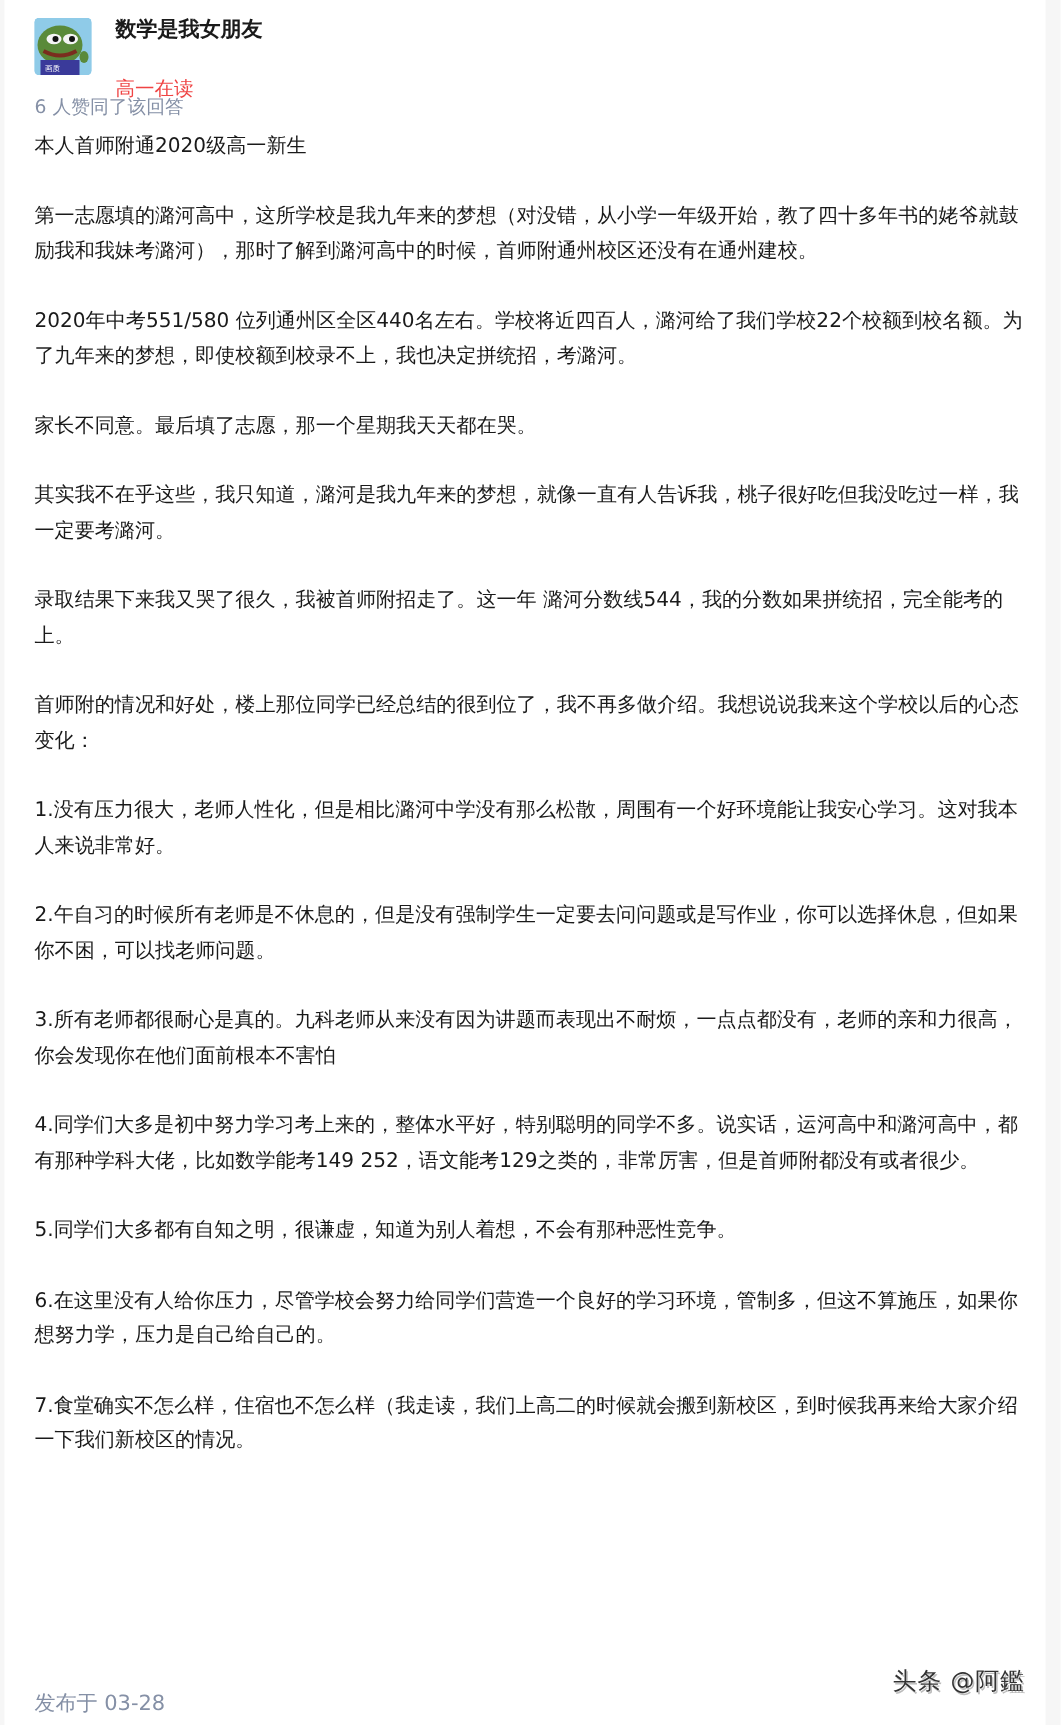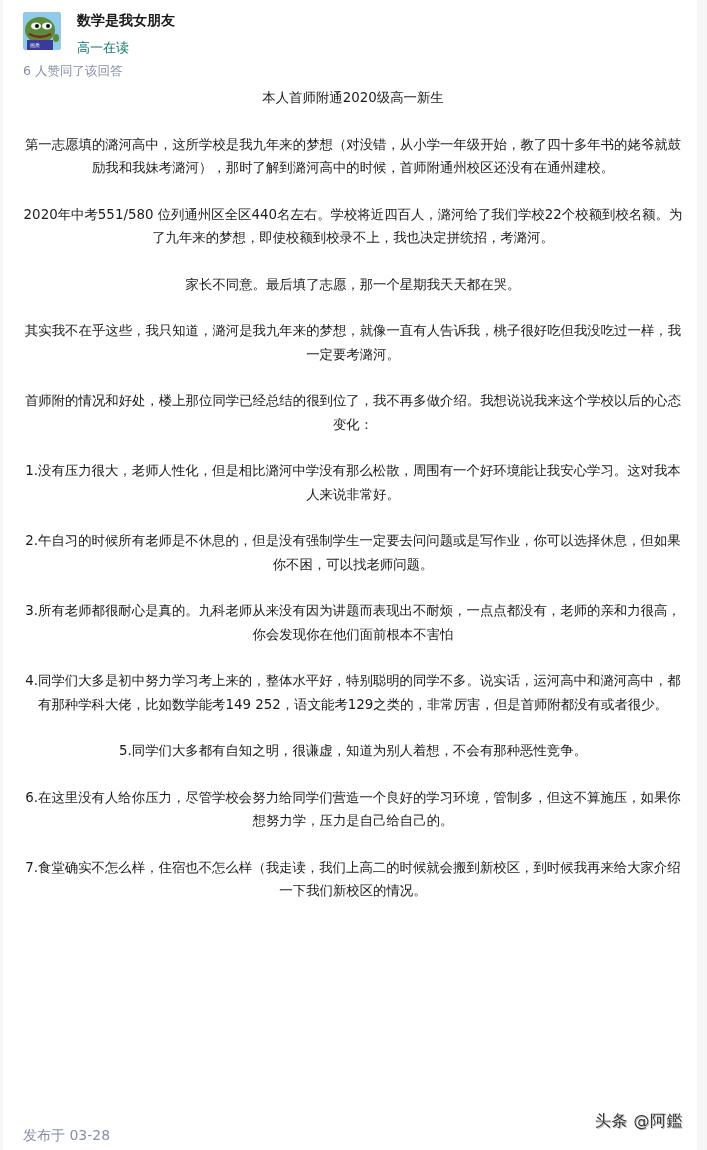--- a/index.html
+++ b/index.html
@@ -18,31 +18,31 @@
   }
   .avatar {
     width: 38px; height: 38px; border-radius: 3px; overflow: hidden;
     background: #7ec3e8; position: relative; margin-top: 2px;
   }
   .author-info { margin-left: 16px; }
   .author-name {
     font-size: 14px; font-weight: bold; color: #1a1a1a; line-height: 20px;
   }
   .author-headline {
-    font-size: 13px; color: #0f766e; line-height: 20px; margin-top: 8px;
+    font-size: 13px; color: #ef4444; line-height: 20px; margin-top: 20px;
   }
   .votes {
     position: absolute; left: 20px; top: 62px;
     font-size: 12.5px; color: #8590a6; line-height: 18px; text-align: center;
   }
   .content {
     position: absolute; left: 20px; top: 86px; width: 660px;
     font-size: 13.4px; color: #1a1a1a; line-height: 23.5px;
   }
-  .content p { margin: 0 0 23px 0; text-align: center; }
+  .content p { margin: 0 0 23px 0; }
   .content p:first-child { margin-bottom: 23px; }
   .published {
     position: absolute; left: 20px; top: 1127px;
     font-size: 14px; color: #8590a6;
   }
   .watermark {
     position: absolute; left: 595px; top: 1111px;
     font-size: 16px; color: #333; letter-spacing: 0.5px;
     text-shadow: 0 0 1px #fff, 1px 1px 0 #bbb;
   }
@@ -73,20 +73,21 @@
   </div>
 
   <div class="votes">6 人赞同了该回答</div>
 
   <div class="content">
     <p>本人首师附通2020级高一新生</p>
     <p>第一志愿填的潞河高中，这所学校是我九年来的梦想（对没错，从小学一年级开始，教了四十多年书的姥爷就鼓励我和我妹考潞河），那时了解到潞河高中的时候，首师附通州校区还没有在通州建校。</p>
     <p>2020年中考551/580 位列通州区全区440名左右。学校将近四百人，潞河给了我们学校22个校额到校名额。为了九年来的梦想，即使校额到校录不上，我也决定拼统招，考潞河。</p>
     <p>家长不同意。最后填了志愿，那一个星期我天天都在哭。</p>
     <p>其实我不在乎这些，我只知道，潞河是我九年来的梦想，就像一直有人告诉我，桃子很好吃但我没吃过一样，我一定要考潞河。</p>
+    <p>录取结果下来我又哭了很久，我被首师附招走了。这一年 潞河分数线544，我的分数如果拼统招，完全能考的上。</p>
     <p>首师附的情况和好处，楼上那位同学已经总结的很到位了，我不再多做介绍。我想说说我来这个学校以后的心态变化：</p>
     <p>1.没有压力很大，老师人性化，但是相比潞河中学没有那么松散，周围有一个好环境能让我安心学习。这对我本人来说非常好。</p>
     <p>2.午自习的时候所有老师是不休息的，但是没有强制学生一定要去问问题或是写作业，你可以选择休息，但如果你不困，可以找老师问题。</p>
     <p>3.所有老师都很耐心是真的。九科老师从来没有因为讲题而表现出不耐烦，一点点都没有，老师的亲和力很高，你会发现你在他们面前根本不害怕</p>
     <p>4.同学们大多是初中努力学习考上来的，整体水平好，特别聪明的同学不多。说实话，运河高中和潞河高中，都有那种学科大佬，比如数学能考149 252，语文能考129之类的，非常厉害，但是首师附都没有或者很少。</p>
     <p>5.同学们大多都有自知之明，很谦虚，知道为别人着想，不会有那种恶性竞争。</p>
     <p>6.在这里没有人给你压力，尽管学校会努力给同学们营造一个良好的学习环境，管制多，但这不算施压，如果你想努力学，压力是自己给自己的。</p>
     <p>7.食堂确实不怎么样，住宿也不怎么样（我走读，我们上高二的时候就会搬到新校区，到时候我再来给大家介绍一下我们新校区的情况。</p>
   </div>
 

